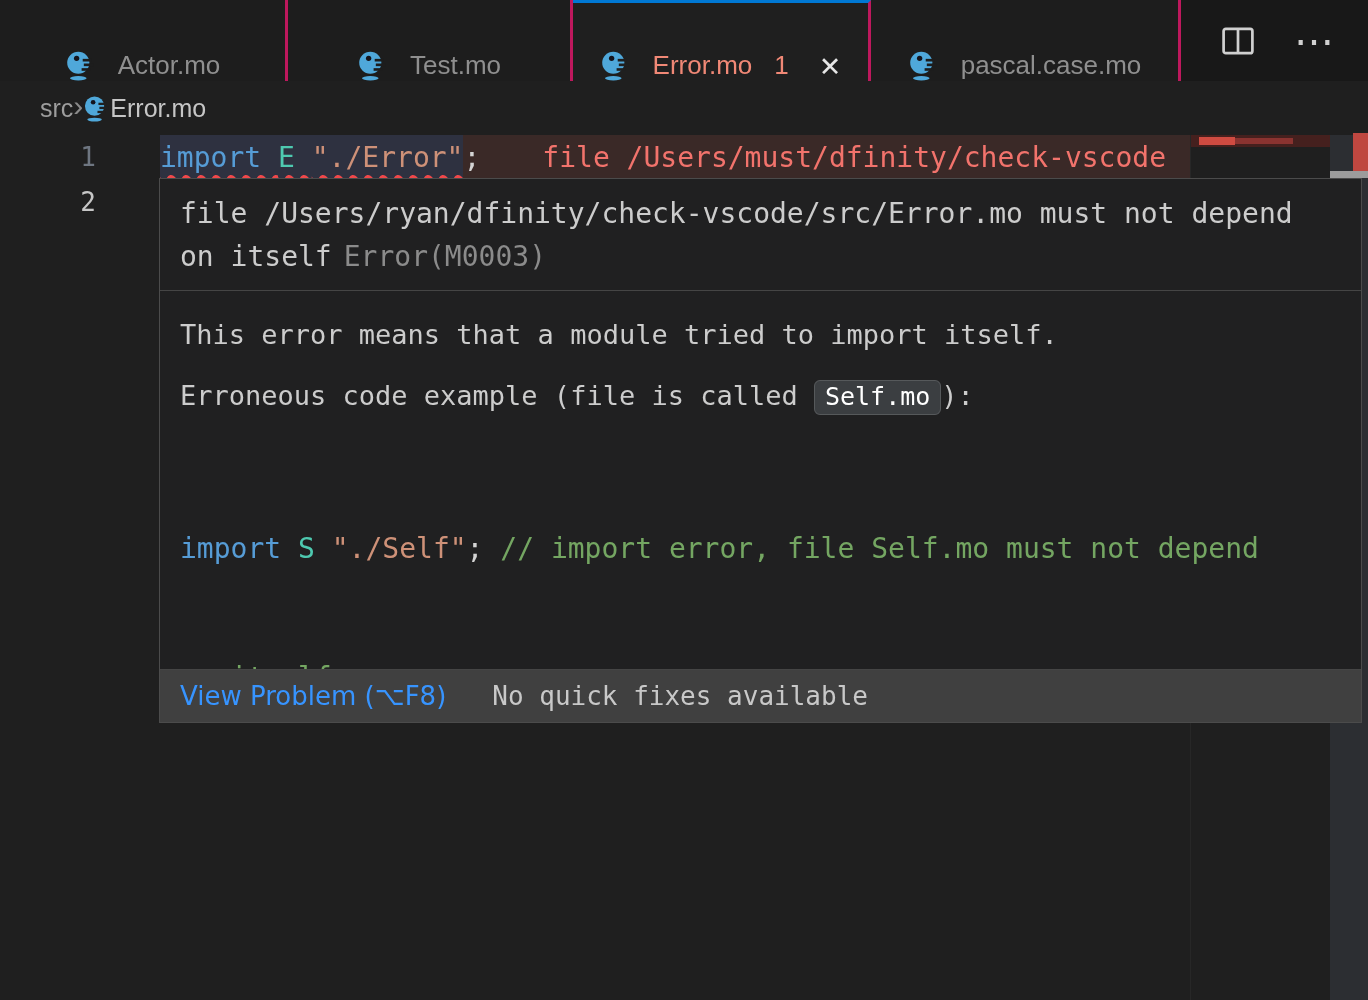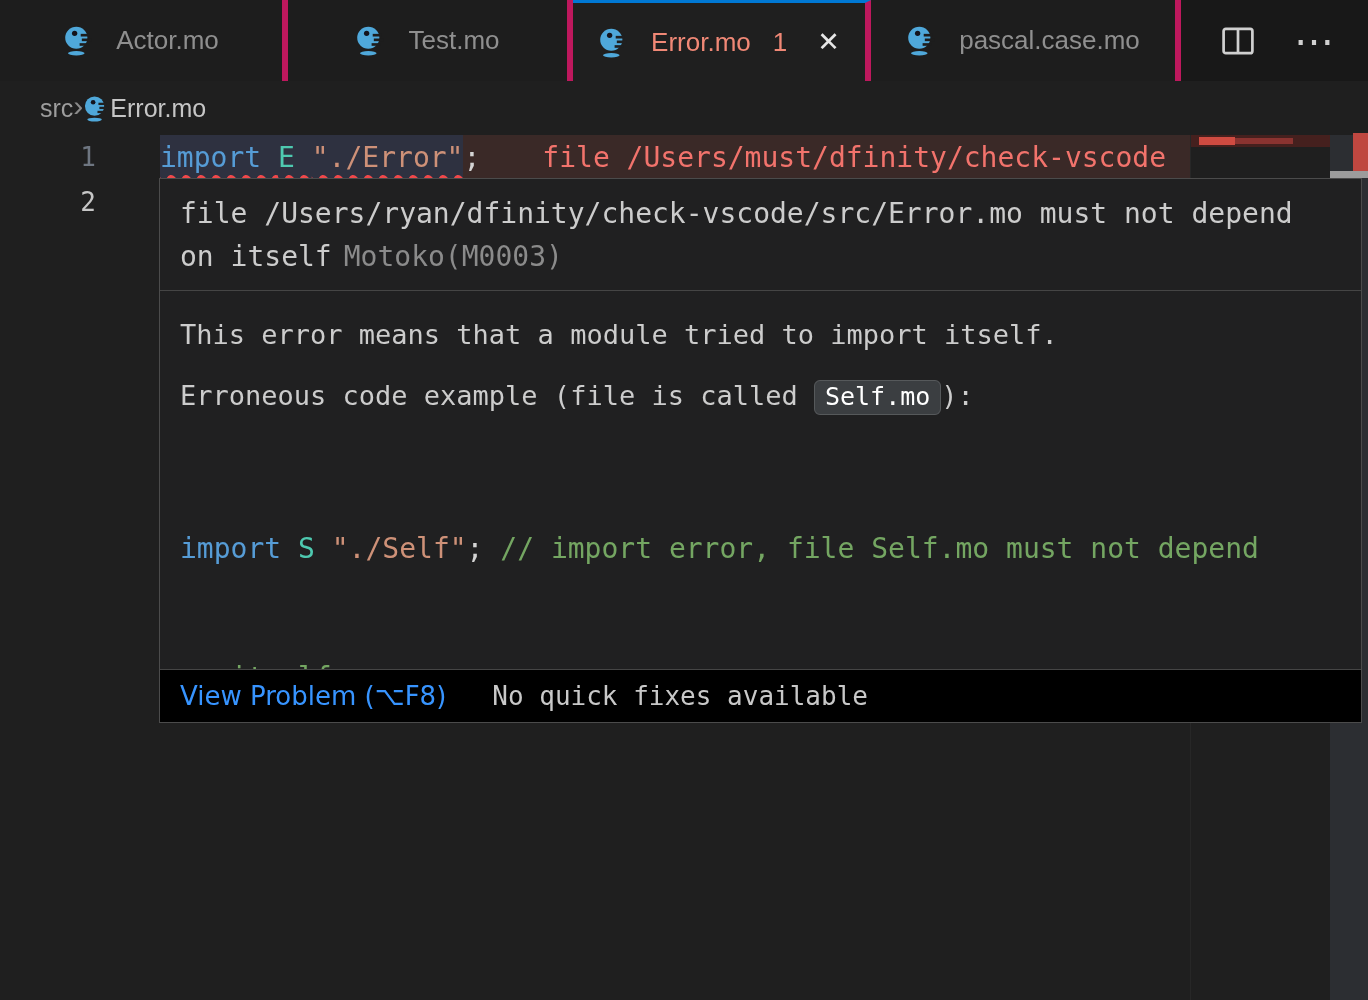--- a/index.html
+++ b/index.html
@@ -1,23 +1,23 @@
 <!DOCTYPE html>
 <html><head>
 <meta charset="utf-8">
 <style>
   * { margin:0; padding:0; box-sizing:border-box; }
   html,body { width:1368px; height:1000px; overflow:hidden; }
   body { background:#1f1f1f; font-family:"Liberation Sans", sans-serif; }
 
   
   .tabbar { display:flex; height:81px; background:#181818; }
-  .tab { display:flex; align-items:center; justify-content:center; gap:22px;
+  .tab { display:flex; align-items:flex-end; justify-content:center; gap:22px;
          font-size:26px; color:#8f8f8f; background:#1d1d1d;
-         border-right:6px solid #be185d; cursor:pointer; height:81px; }
+         border-right:3px solid #be185d; cursor:pointer; height:81px; }
   .tab.t0{ width:288px; } .tab.t1{ width:285px; } .tab.t2{ width:298px; } .tab.t3{ width:310px; }
   .tab.active { background:#1f1f1f; border-top:3px solid #0078d4; color:#f08876; }
   .tab-close { color:#e6e6e6; font-size:27px; margin-left:8px; line-height:1; }
   .tab-badge { color:#f08876; }
   .tab-actions { margin-left:auto; display:flex; align-items:center; gap:38px; padding-right:32px; }
   .more-icon { color:#d0d0d0; font-size:40px; line-height:1; letter-spacing:2px; cursor:pointer; }
 
   
   .moicon { display:inline-block; width:31px; height:31px; }
 
@@ -62,21 +62,21 @@
   .hover-src { color:#8b8b8b; margin-left:12px; }
   .hr { border-top:1px solid #454545; }
   .hover-md { padding:0 20px; font-size:27px; line-height:34px; color:#cccccc; }
   .hover-md p { margin:27px 0; }
   .chip { font-family:"DejaVu Sans Mono","Liberation Mono",monospace; font-size:25px;
           background:#3b3e41; border:1px solid rgba(255,255,255,0.14); border-radius:6px;
           padding:1px 10px 3px; color:#ffffff; }
   .codeblock { font-family:"DejaVu Sans Mono","Liberation Mono",monospace;
                font-size:28px; line-height:43px; margin:24px 0; white-space:pre; }
   .hover-status { position:absolute; left:0; right:0; bottom:0; height:53px;
-                  border-top:1px solid #454545; background:#000000;
+                  border-top:1px solid #454545; background:#404040;
                   display:flex; align-items:center; gap:46px; padding:0 20px;
                   font-size:26px; color:#c8c8c8; }
   .link { color:#3794ff; cursor:pointer; font-family:"DejaVu Sans","Liberation Sans",sans-serif; }
 </style>
 </head>
 <body>
 
 <div class="tabbar">
   <div class="tab t0">
     <svg class="moicon" viewBox="0 0 28 28">
@@ -168,21 +168,21 @@
   </div>
 
   <div class="scrollbar">
     <div class="sb-errmark"></div>
     <div class="sb-slider"></div>
   </div>
 
   <div class="hover">
 
     <div class="hover-msg">
-      <span>file /Users/ryan/dfinity/check-vscode/src/Error.mo must not depend on itself</span><span class="hover-src">Motoko(M0003)</span>
+      <span>file /Users/ryan/dfinity/check-vscode/src/Error.mo must not depend on itself</span><span class="hover-src">Error(M0003)</span>
     </div>
 
     <div class="hr"></div>
 
     <div class="hover-md">
       <p>This error means that a module tried to import itself.</p>
       <p><span>Erroneous code example (file is called </span><span class="chip">Self.mo</span><span>):</span></p>
 
       <div class="codeblock">
         <div><span class="kw">import </span><span class="ty">S </span><span class="st">"./Self"</span><span class="pn">; </span><span class="cm">// import error, file Self.mo must not depend</span></div>

